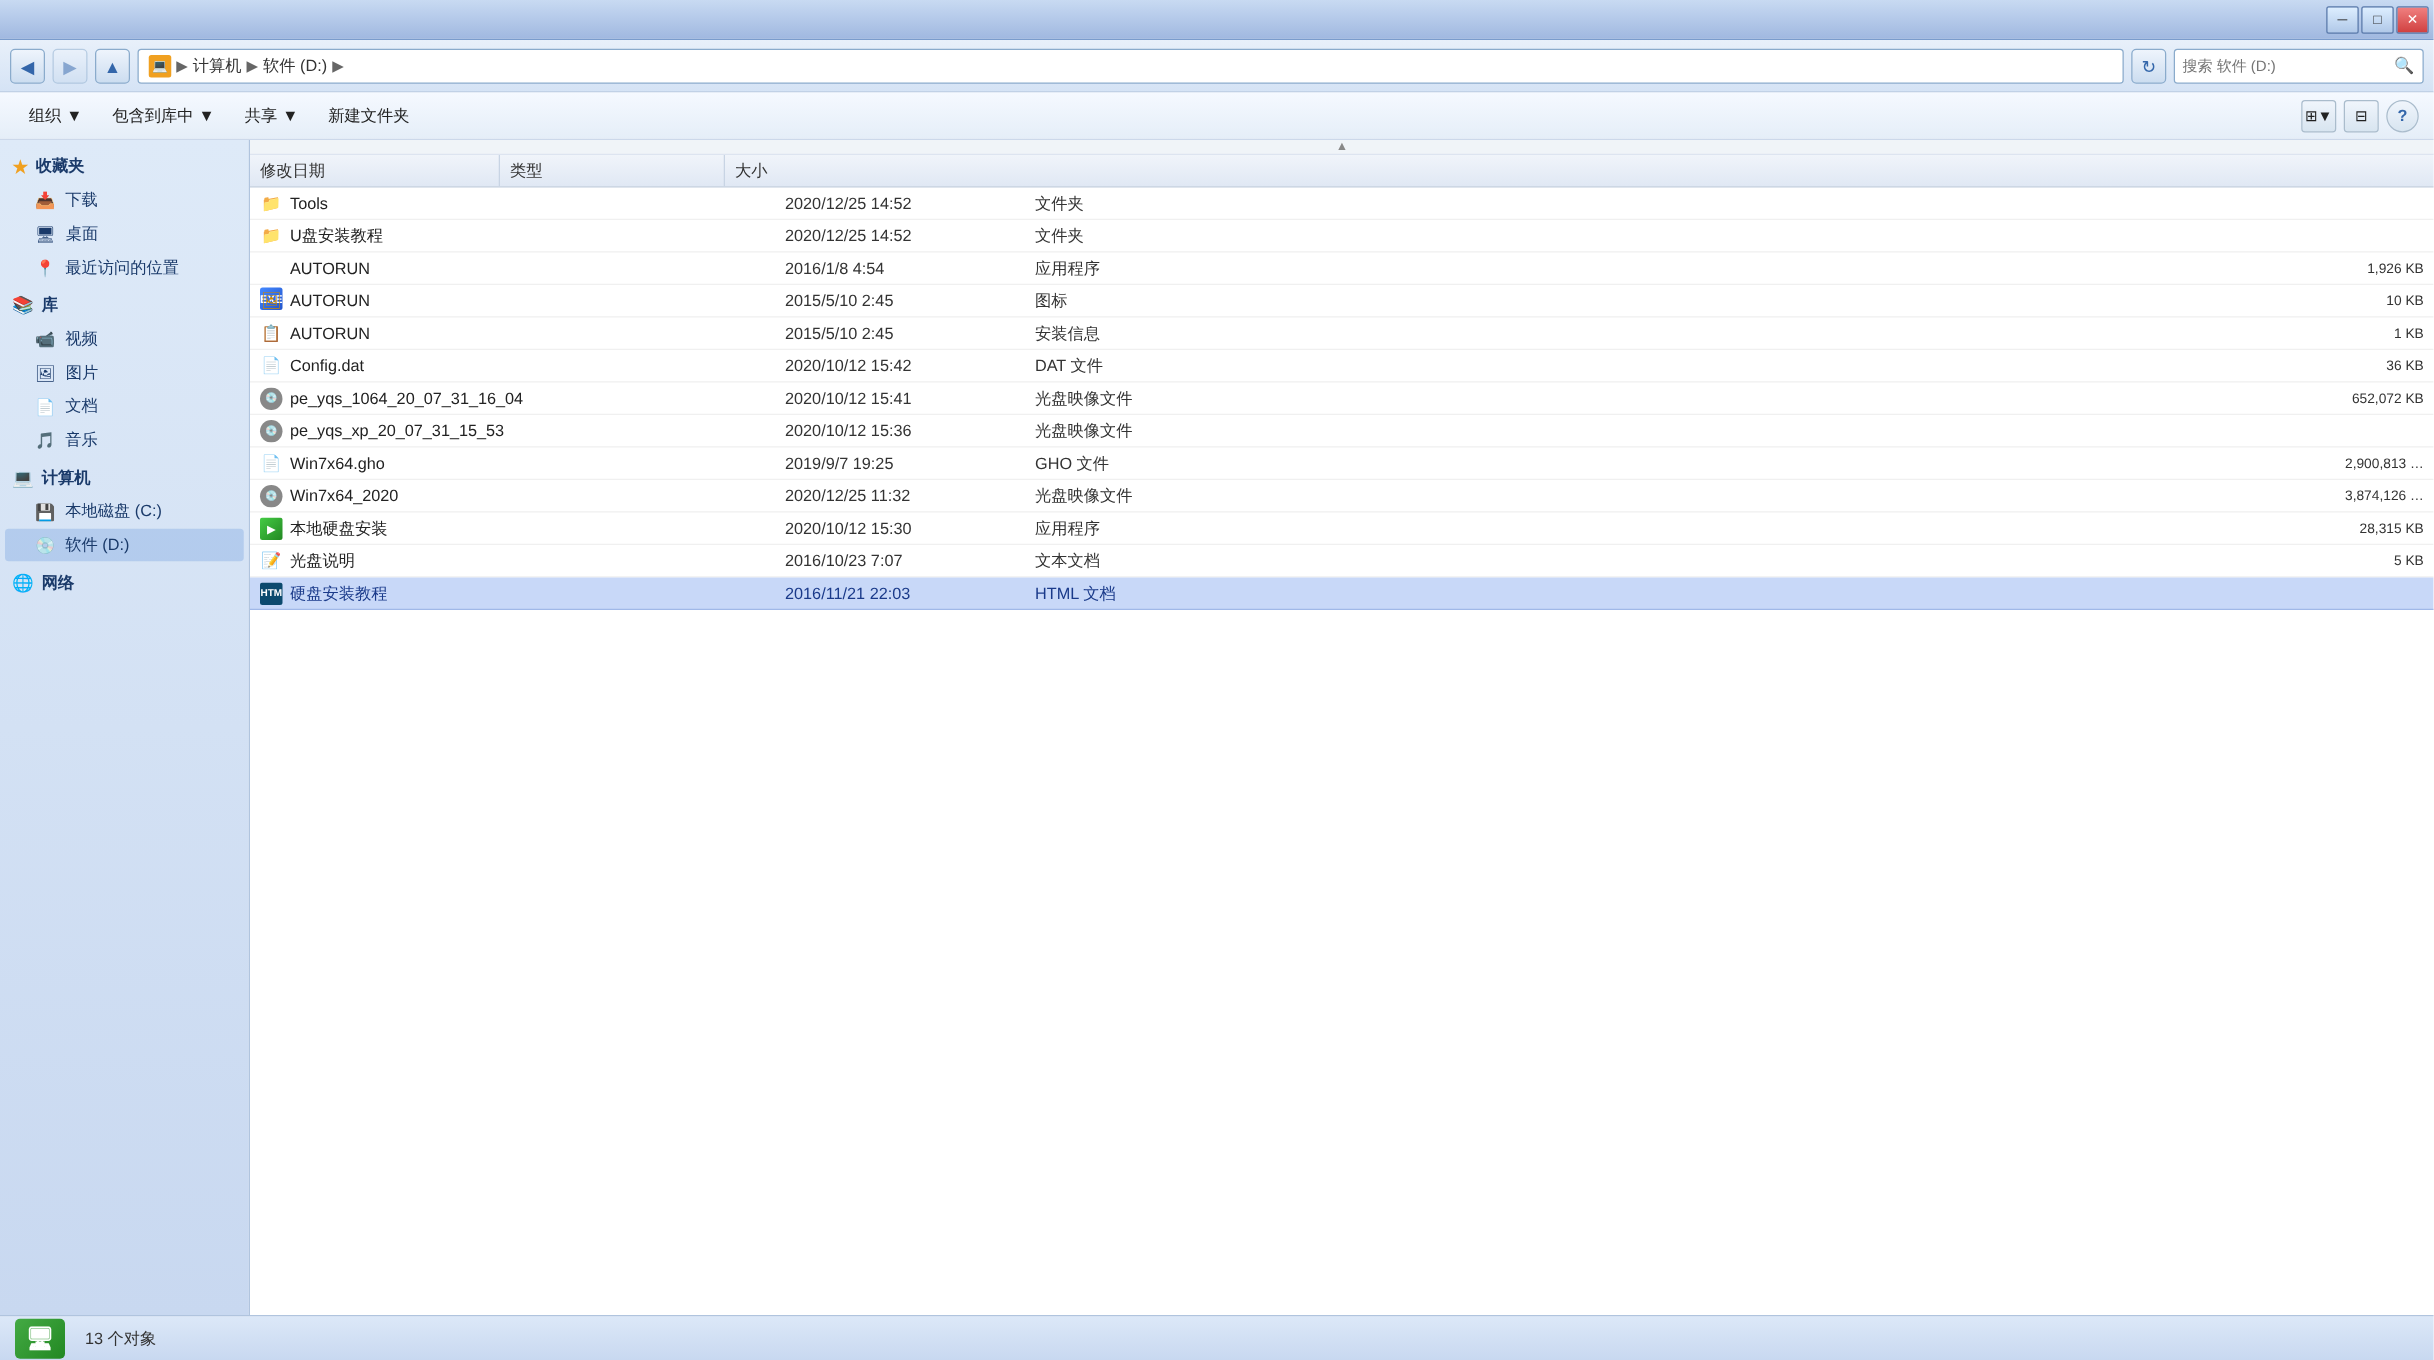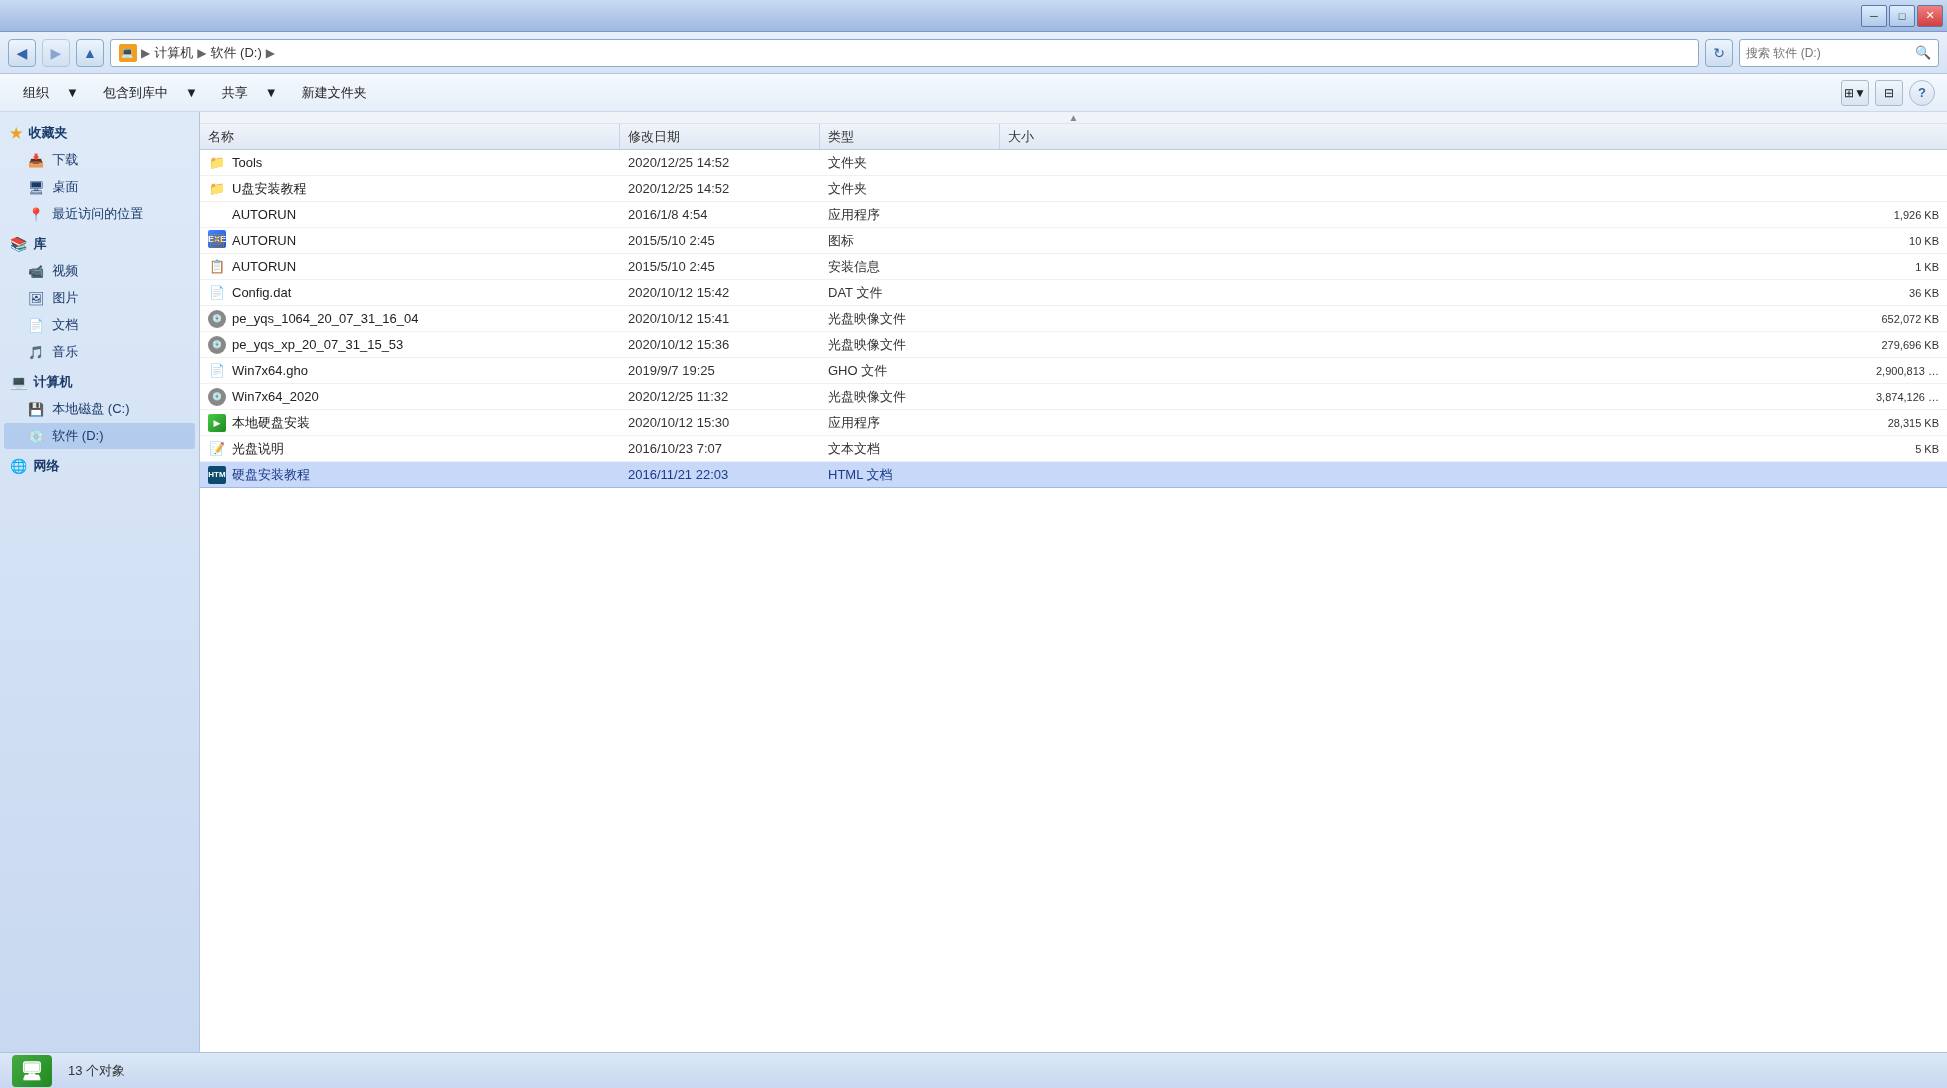--- a/index.html
+++ b/index.html
@@ -146,21 +146,21 @@
     }
     .toolbar-btn {
       height: 30px;
       padding: 0 10px;
       border: 1px solid transparent;
       background: transparent;
       border-radius: 3px;
       cursor: pointer;
       display: flex;
       align-items: center;
-      gap: 17px;
+      gap: 4px;
       font-size: 13px;
       color: #222;
     }
     .toolbar-right {
       margin-left: auto;
       display: flex;
       align-items: center;
       gap: 6px;
     }
     .view-btn {
@@ -562,21 +562,20 @@
 
   </div>
 
   <div class="file-area">
 
     <div class="scroll-indicator">
       <span style="font-size:10px;color:#888;">▲</span>
     </div>
 
     <div class="column-header">
-      <div class="col-name">名称</div>
       <div class="col-date">修改日期</div>
       <div class="col-type">类型</div>
       <div class="col-size">大小</div>
     </div>
 
     <div class="file-list" id="file-list">
         <div class="file-row">
     <div class="file-name-cell">
       <span class="fi fi-folder">📁</span>
       <span>Tools</span>
@@ -639,21 +638,20 @@
     <div class="file-type-cell">光盘映像文件</div>
     <div class="file-size-cell">652,072 KB</div>
   </div>
         <div class="file-row">
     <div class="file-name-cell">
       <span class="fi fi-iso">💿</span>
       <span>pe_yqs_xp_20_07_31_15_53</span>
     </div>
     <div class="file-date-cell">2020/10/12 15:36</div>
     <div class="file-type-cell">光盘映像文件</div>
-    <div class="file-size-cell">279,696 KB</div>
   </div>
         <div class="file-row">
     <div class="file-name-cell">
       <span class="fi fi-gho">📄</span>
       <span>Win7x64.gho</span>
     </div>
     <div class="file-date-cell">2019/9/7 19:25</div>
     <div class="file-type-cell">GHO 文件</div>
     <div class="file-size-cell">2,900,813 …</div>
   </div>

